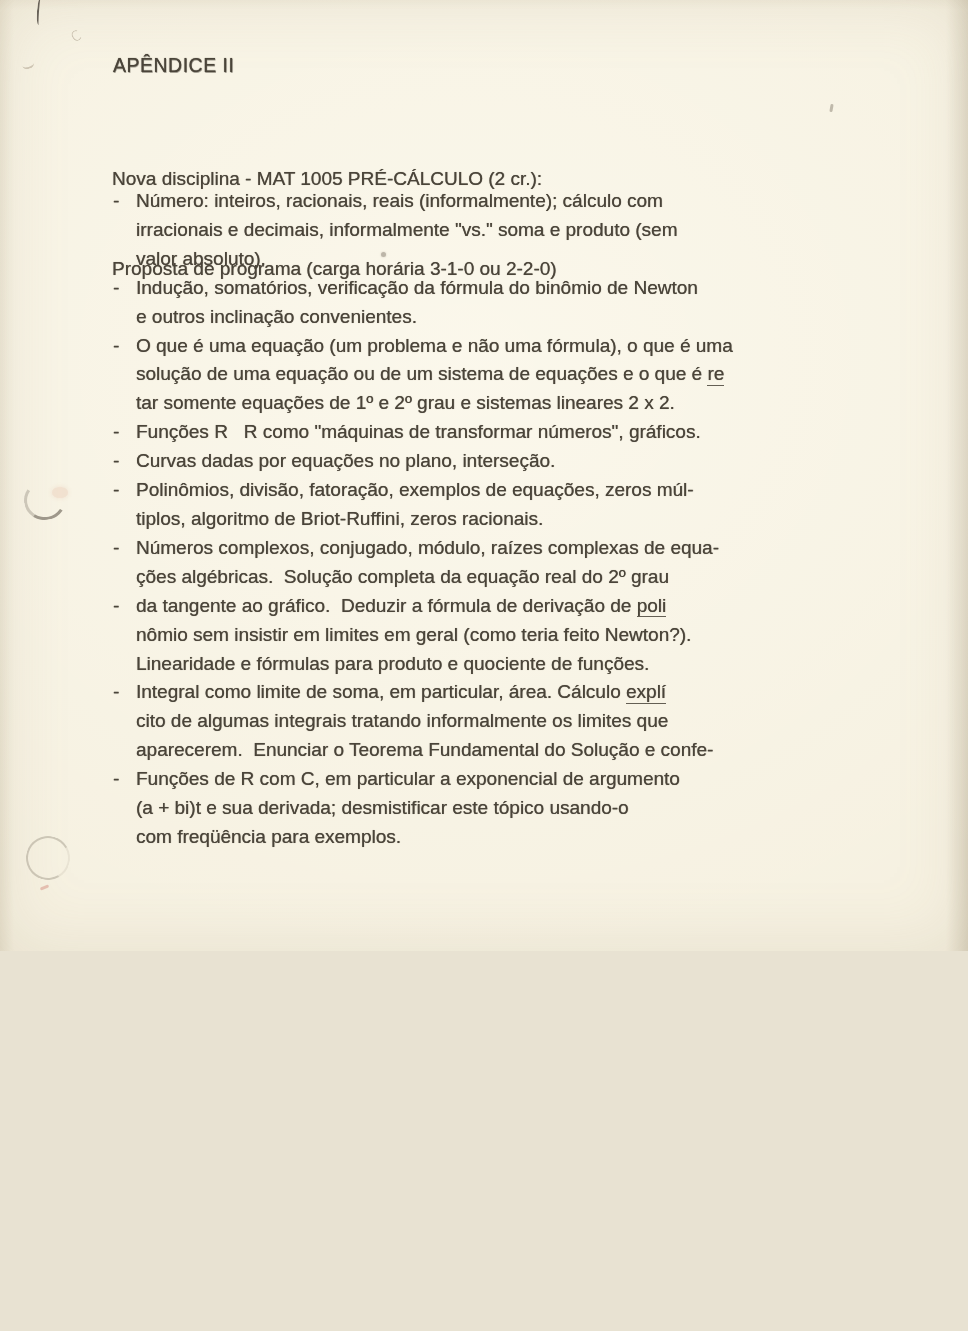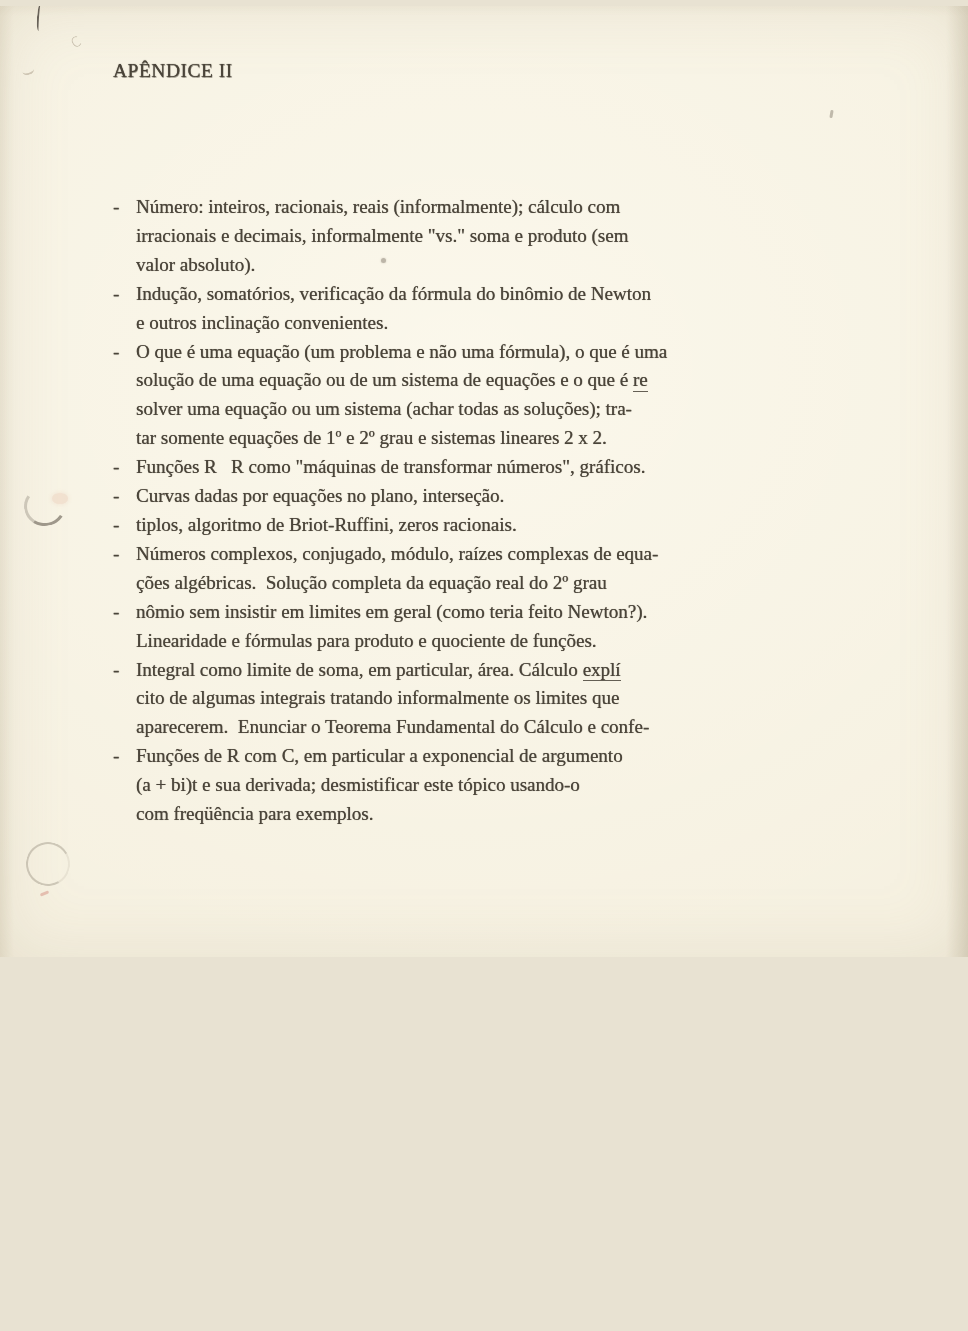--- a/index.html
+++ b/index.html
@@ -1,27 +1,27 @@
 <!DOCTYPE html>
 <html style="--paper: #f6f1e1; --ink: #4a4439;"><head>
 <meta charset="utf-8">
 <style>
   html,body { margin:0; padding:0; background:#e8e2d2; }
   .page {
     position:relative;
     width:968px; height:951px;
-    margin:6px auto;
+    margin:0 auto;
     overflow:hidden;
     background:
       radial-gradient(130% 110% at 48% 38%, rgba(255,253,244,0.55), rgba(255,253,244,0) 62%),
       linear-gradient(to right, rgba(182,170,142,0.22) 0, rgba(182,170,142,0) 14px, rgba(182,170,142,0) 946px, rgba(160,148,122,0.30) 100%),
       linear-gradient(to bottom, rgba(182,170,142,0.12) 0, rgba(182,170,142,0) 10px, rgba(182,170,142,0) 1310px, rgba(160,148,122,0.22) 100%),
       var(--paper, #f6f1e1);
     box-shadow: inset 0 0 70px rgba(168,152,116,0.18);
-    font-family:Liberation Serif, serif;
+    font-family:Liberation Sans, sans-serif;
     color: var(--ink, #4a4439);
   }
   .typewriter { text-shadow: 0 0 0.7px rgba(74,68,57,0.65), 0.4px 0.4px 0.3px rgba(74,68,57,0.35); }
   .title {
     position:absolute; left:113px; top:53px;
     font-size:19.5px; line-height:24px; letter-spacing:0.5px; white-space:pre;
     text-shadow: 0 0 1px rgba(60,55,46,0.8), 0.5px 0.5px 0.4px rgba(60,55,46,0.4);
   }
   .heading { position:absolute; left:112px; top:104px; font-size:19px; line-height:30px; white-space:pre; }
   .bullets { position:absolute; left:113px; top:187px; width:790px; font-size:19px; line-height:28.9px; }
@@ -54,20 +54,24 @@
       linear-gradient(to bottom, rgba(70,63,52,0), rgba(70,63,52,0.25) 30%, rgba(70,63,52,0.5) 70%, rgba(58,52,44,0.75) 100%);
     border-radius:2px; }
 </style>
 </head>
 <body>
 
 <div class="page">
 
   <div class="title">APÊNDICE II</div>
 
+  <div class="heading typewriter">
+    <div class="hline">Nova disciplina - MAT 1005 PRÉ-CÁLCULO (2 cr.):</div>
+    <div class="hline">Proposta de programa (carga horária 3-1-0 ou 2-2-0)</div>
+  </div>
 
   <div class="bullets typewriter">
       <div class="bullet">
         <span class="dash">- </span>
         <div class="lines">
           <div class="line">Número: inteiros, racionais, reais (informalmente); cálculo com</div>
           <div class="line">irracionais e decimais, informalmente "vs." soma e produto (sem</div>
           <div class="line">valor absoluto).</div>
         </div>
       </div>
@@ -76,62 +80,63 @@
         <div class="lines">
           <div class="line">Indução, somatórios, verificação da fórmula do binômio de Newton</div>
           <div class="line">e outros inclinação convenientes.</div>
         </div>
       </div>
       <div class="bullet">
         <span class="dash">- </span>
         <div class="lines">
           <div class="line">O que é uma equação (um problema e não uma fórmula), o que é uma</div>
           <div class="line">solução de uma equação ou de um sistema de equações e o que é <span class="wbreak">re</span></div>
-          <div class="line">solver uma equação ou um sistema (achar todas as soluções); tra-</div>
           <div class="line">tar somente equações de 1º e 2º grau e sistemas lineares 2 x 2.</div>
         </div>
       </div>
       <div class="bullet">
         <span class="dash">- </span>
         <div class="lines">
           <div class="line">Funções R   R como "máquinas de transformar números", gráficos.</div>
         </div>
       </div>
       <div class="bullet">
         <span class="dash">- </span>
         <div class="lines">
           <div class="line">Curvas dadas por equações no plano, interseção.</div>
         </div>
       </div>
       <div class="bullet">
         <span class="dash">- </span>
         <div class="lines">
+          <div class="line">Polinômios, divisão, fatoração, exemplos de equações, zeros múl-</div>
           <div class="line">tiplos, algoritmo de Briot-Ruffini, zeros racionais.</div>
         </div>
       </div>
       <div class="bullet">
         <span class="dash">- </span>
         <div class="lines">
           <div class="line">Números complexos, conjugado, módulo, raízes complexas de equa-</div>
           <div class="line">ções algébricas.  Solução completa da equação real do 2º grau</div>
         </div>
       </div>
       <div class="bullet">
         <span class="dash">- </span>
         <div class="lines">
+          <div class="line">da tangente ao gráfico.  Deduzir a fórmula de derivação de <span class="wbreak">poli</span></div>
           <div class="line">nômio sem insistir em limites em geral (como teria feito Newton?).</div>
           <div class="line">Linearidade e fórmulas para produto e quociente de funções.</div>
         </div>
       </div>
       <div class="bullet">
         <span class="dash">- </span>
         <div class="lines">
           <div class="line">Integral como limite de soma, em particular, área. Cálculo <span class="wbreak">explí</span></div>
           <div class="line">cito de algumas integrais tratando informalmente os limites que</div>
-          <div class="line">aparecerem.  Enunciar o Teorema Fundamental do Cálculo e confe-</div>
+          <div class="line">aparecerem.  Enunciar o Teorema Fundamental do Solução e confe-</div>
         </div>
       </div>
       <div class="bullet">
         <span class="dash">- </span>
         <div class="lines">
           <div class="line">Funções de R com C, em particular a exponencial de argumento</div>
           <div class="line">(a + bi)t e sua derivada; desmistificar este tópico usando-o</div>
           <div class="line">com freqüência para exemplos.</div>
         </div>
       </div>

